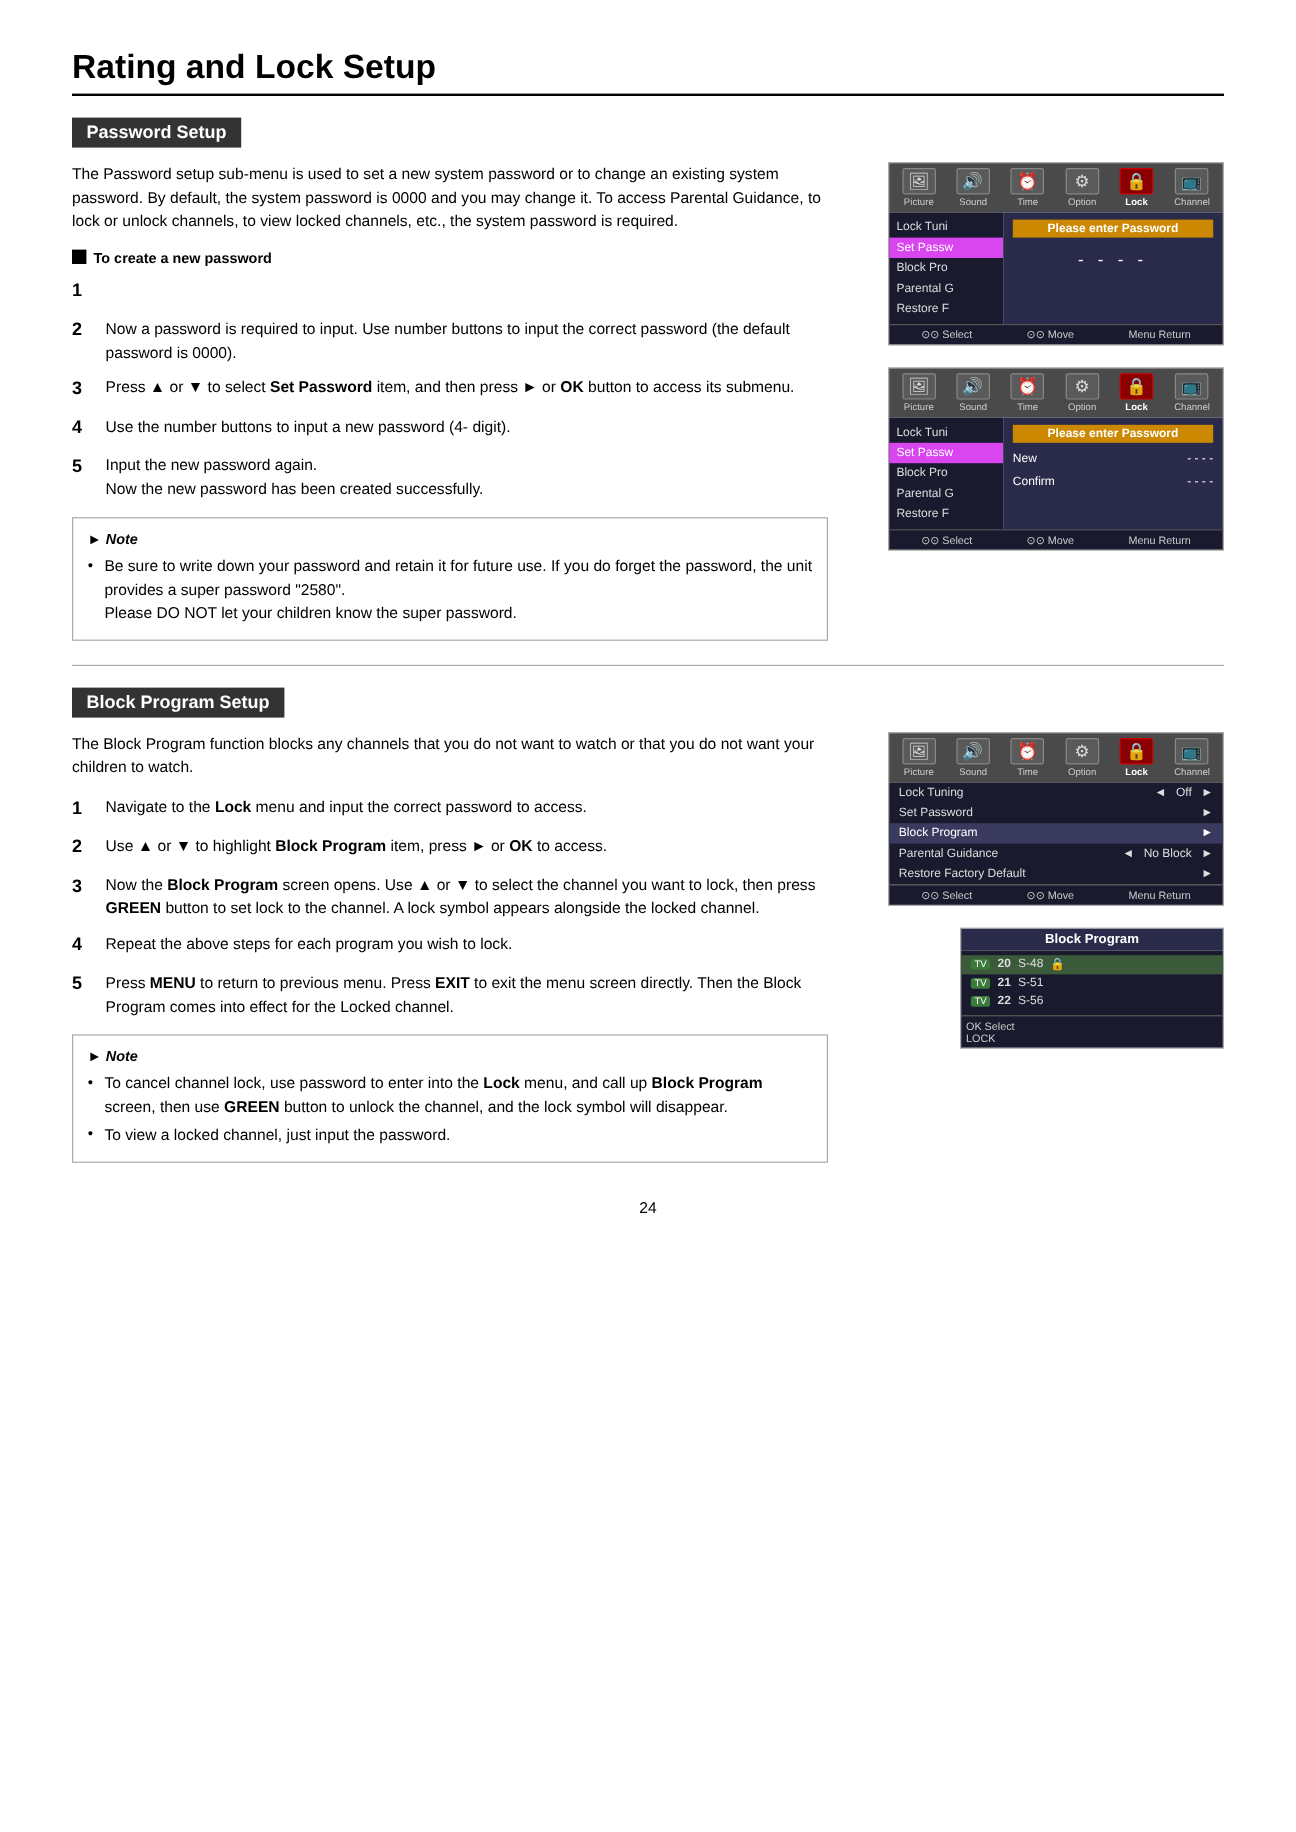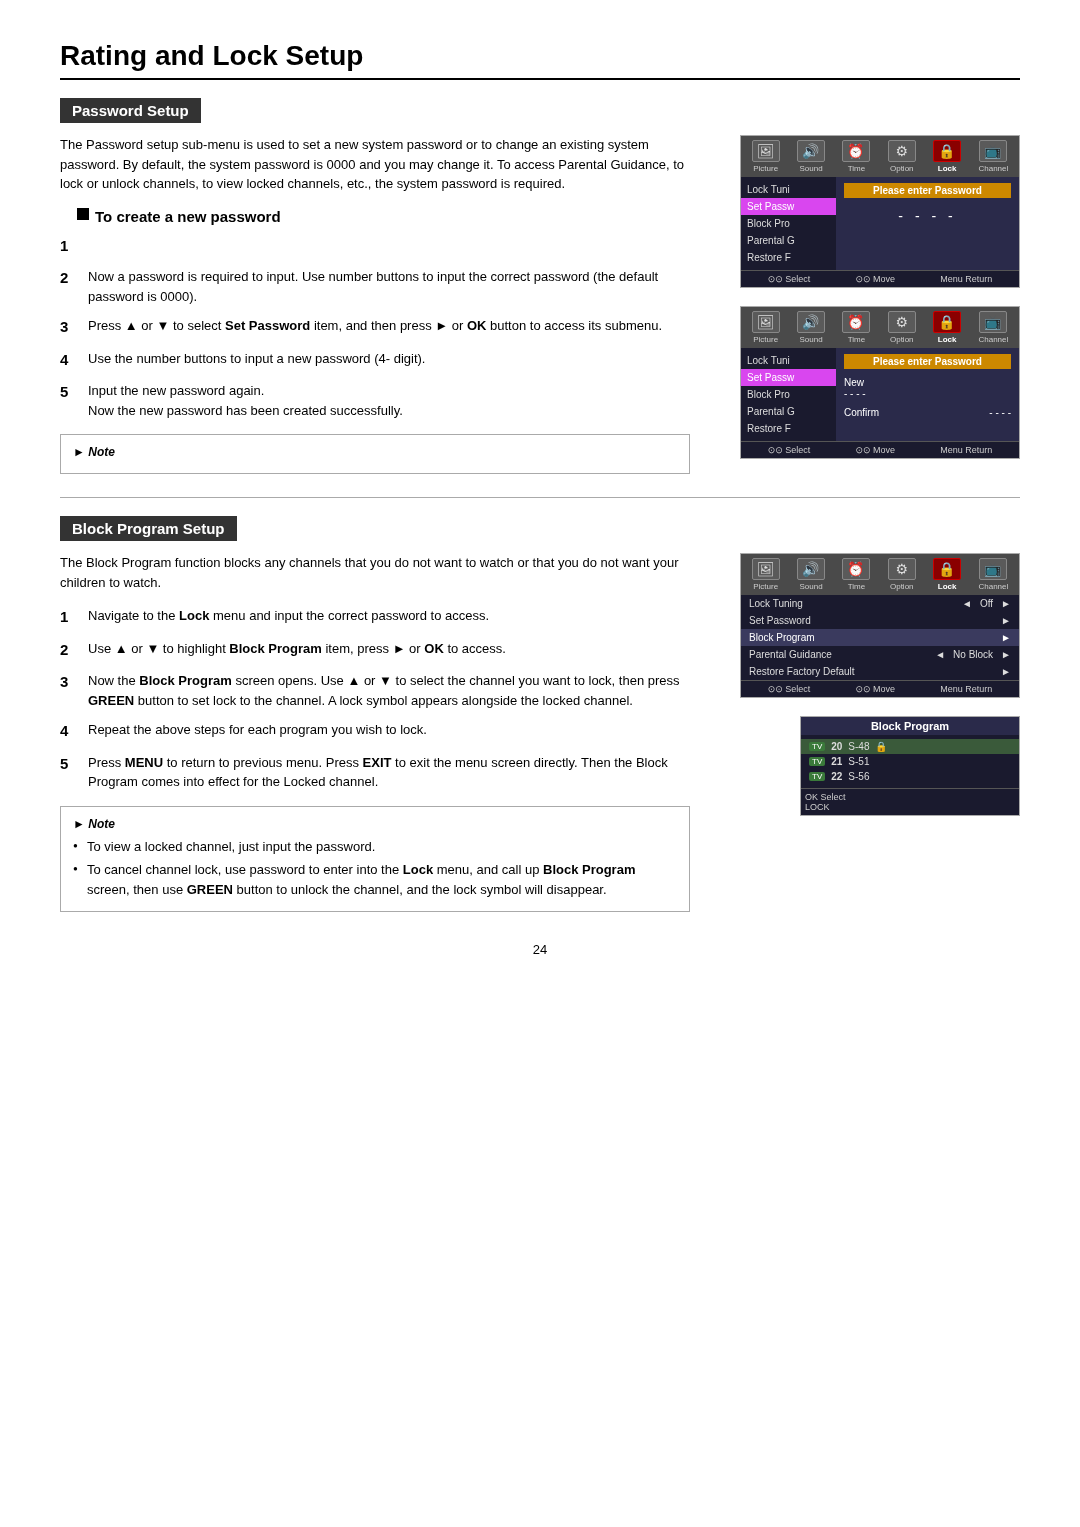--- a/index.html
+++ b/index.html
@@ -39,26 +39,25 @@
     .right-col {
       width: 300px;
       flex-shrink: 0;
     }
     .intro-text {
       font-size: 13px;
       line-height: 1.5;
       margin-bottom: 14px;
     }
     .subsection-title {
-      font-size: 15px;
+      font-size: 12px;
       font-weight: bold;
       margin-bottom: 10px;
       display: flex;
       gap: 6px;
-      margin-left: 17px;
     }
     .black-square {
       width: 12px;
       height: 12px;
       background: #000;
       display: inline-block;
       flex-shrink: 0;
     }
     .steps-list {
       list-style: none;
@@ -350,20 +349,23 @@
           <span>Use  the number buttons to input a  new password (4- digit).</span>
         </li>
         <li>
           <span class="step-num">5</span>
           <span>Input the new password again.<br>Now the new password has been created successfully.</span>
         </li>
       </ol>
 
       <div class="note-box">
         <div class="note-title">► Note</div>
+        <ul class="bullet-list">
+          <li>Be sure to write down your password and retain it for future use. If you do forget the password, the unit provides a  super password "2580".<br>Please DO NOT let your children know the super password.</li>
+        </ul>
       </div>
     </div>
 
     <div class="right-col right-col-inner">
 
       <div class="tv-menu">
         <div class="tv-menu-topbar">
           <div class="tv-menu-icon">
             <div class="icon-img">🖼</div>
             <span class="icon-label">Picture</span>
@@ -439,21 +441,21 @@
         <div class="tv-menu-body">
           <div class="tv-menu-list">
             <div class="tv-menu-list-item">Lock Tuni</div>
             <div class="tv-menu-list-item selected">Set Passw</div>
             <div class="tv-menu-list-item">Block Pro</div>
             <div class="tv-menu-list-item">Parental G</div>
             <div class="tv-menu-list-item">Restore F</div>
           </div>
           <div class="tv-menu-popup">
             <div class="tv-menu-popup-title">Please enter Password</div>
-            <div style="display:flex; justify-content:space-between; padding:2px 0; font-size:10px;flex-direction:column;">
+            <div style="display:flex; justify-content:space-between; padding:2px 0; font-size:10px;">
               <span>New</span>
               <span>- - - -</span>
             </div>
             <div style="display:flex; justify-content:space-between; padding:2px 0; font-size:10px; margin-top:4px;">
               <span>Confirm</span>
               <span>- - - -</span>
             </div>
           </div>
         </div>
         <div class="tv-menu-footer">
@@ -494,22 +496,22 @@
         </li>
         <li>
           <span class="step-num">5</span>
           <span>Press <b>MENU</b> to return to previous menu. Press <b>EXIT</b> to exit the menu screen directly.  Then the Block  Program comes into effect for the Locked channel.</span>
         </li>
       </ol>
 
       <div class="note-box">
         <div class="note-title">► Note</div>
         <ul class="bullet-list">
+          <li>To cancel channel lock, use password  to enter into the <b>Lock</b> menu,  and call up <b>Block Program</b> screen, then  use <b>GREEN</b> button to unlock the channel, and the lock symbol will disappear.</li>
           <li>To view a locked channel, just input the password.</li>
-          <li>To cancel channel lock, use password  to enter into the <b>Lock</b> menu,  and call up <b>Block Program</b> screen, then  use <b>GREEN</b> button to unlock the channel, and the lock symbol will disappear.</li>
         </ul>
       </div>
     </div>
 
     <div class="right-col right-col-inner">
 
       <div class="tv-menu-full">
         <div class="tv-menu-full-topbar">
           <div class="tv-menu-icon">
             <div class="icon-img">🖼</div>

